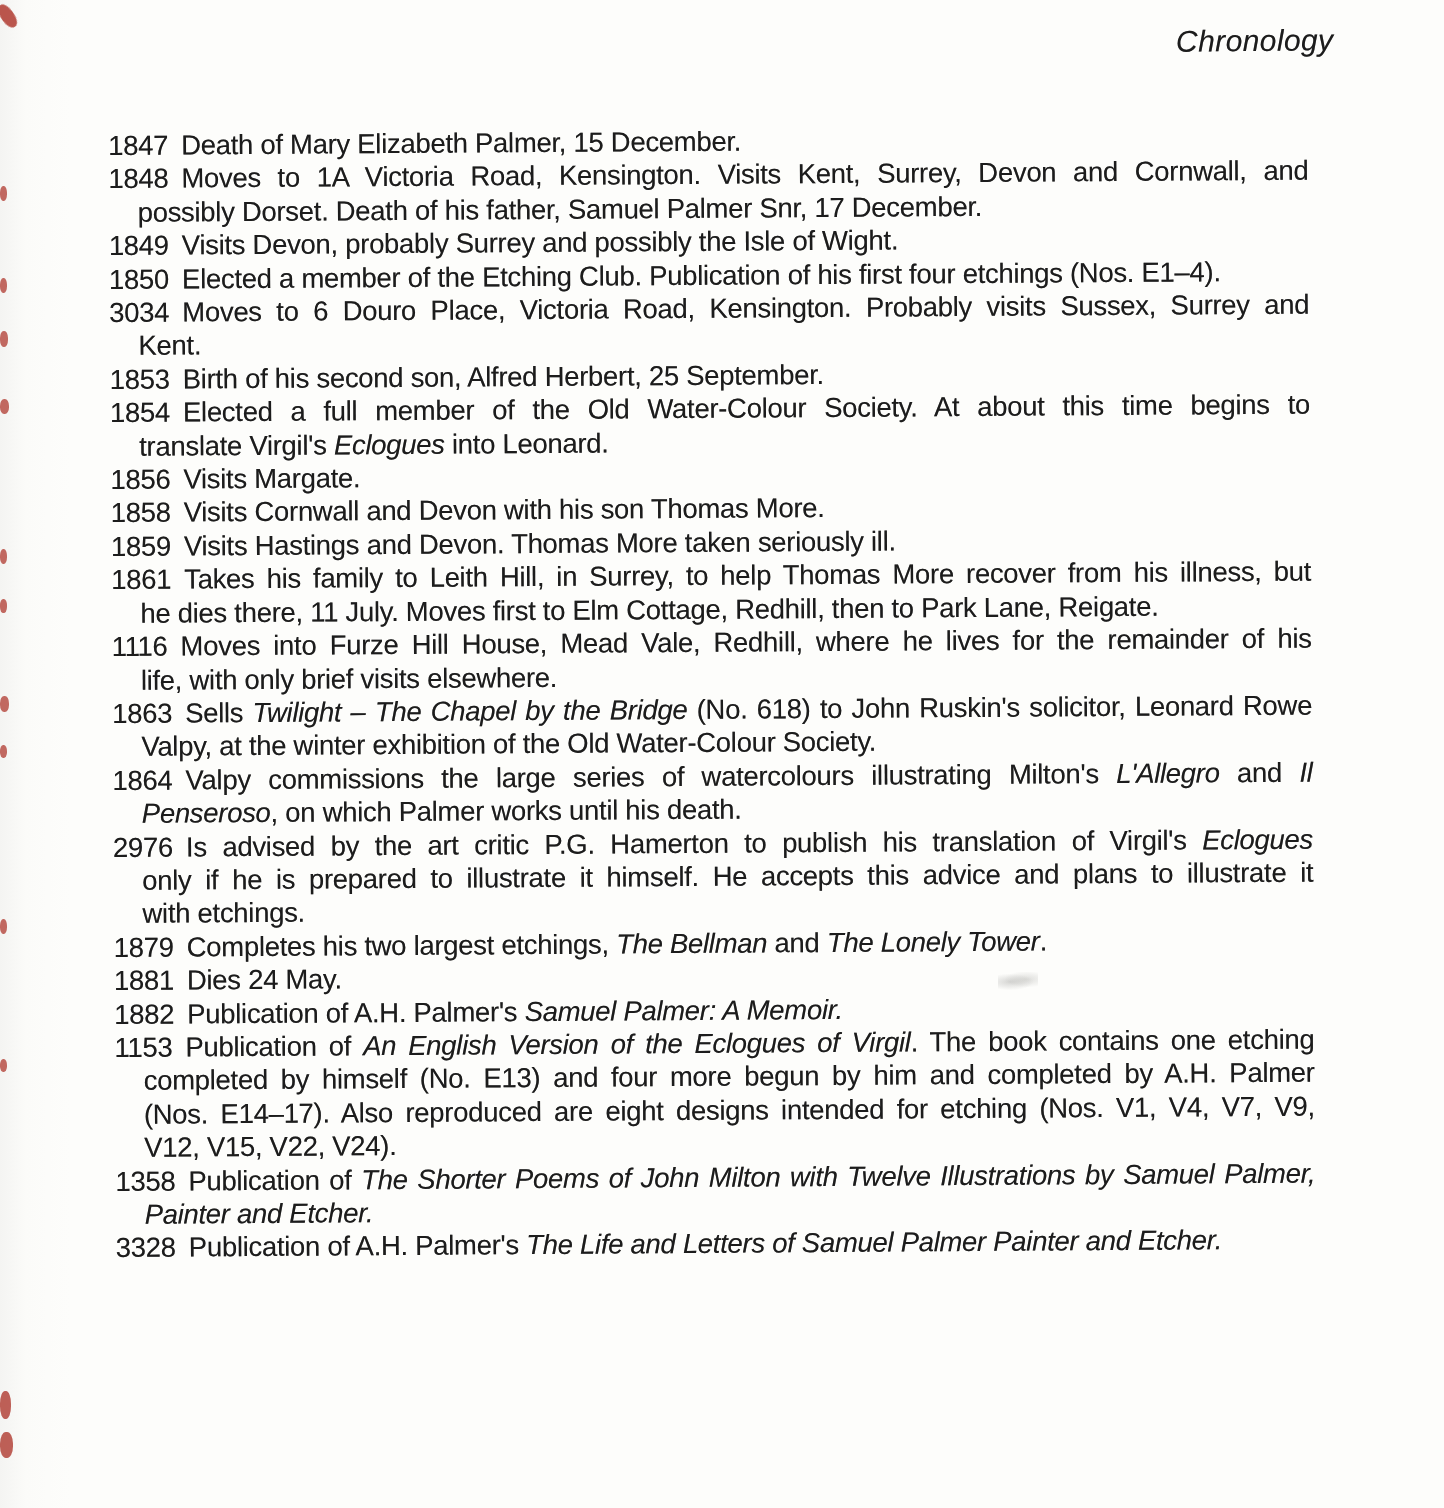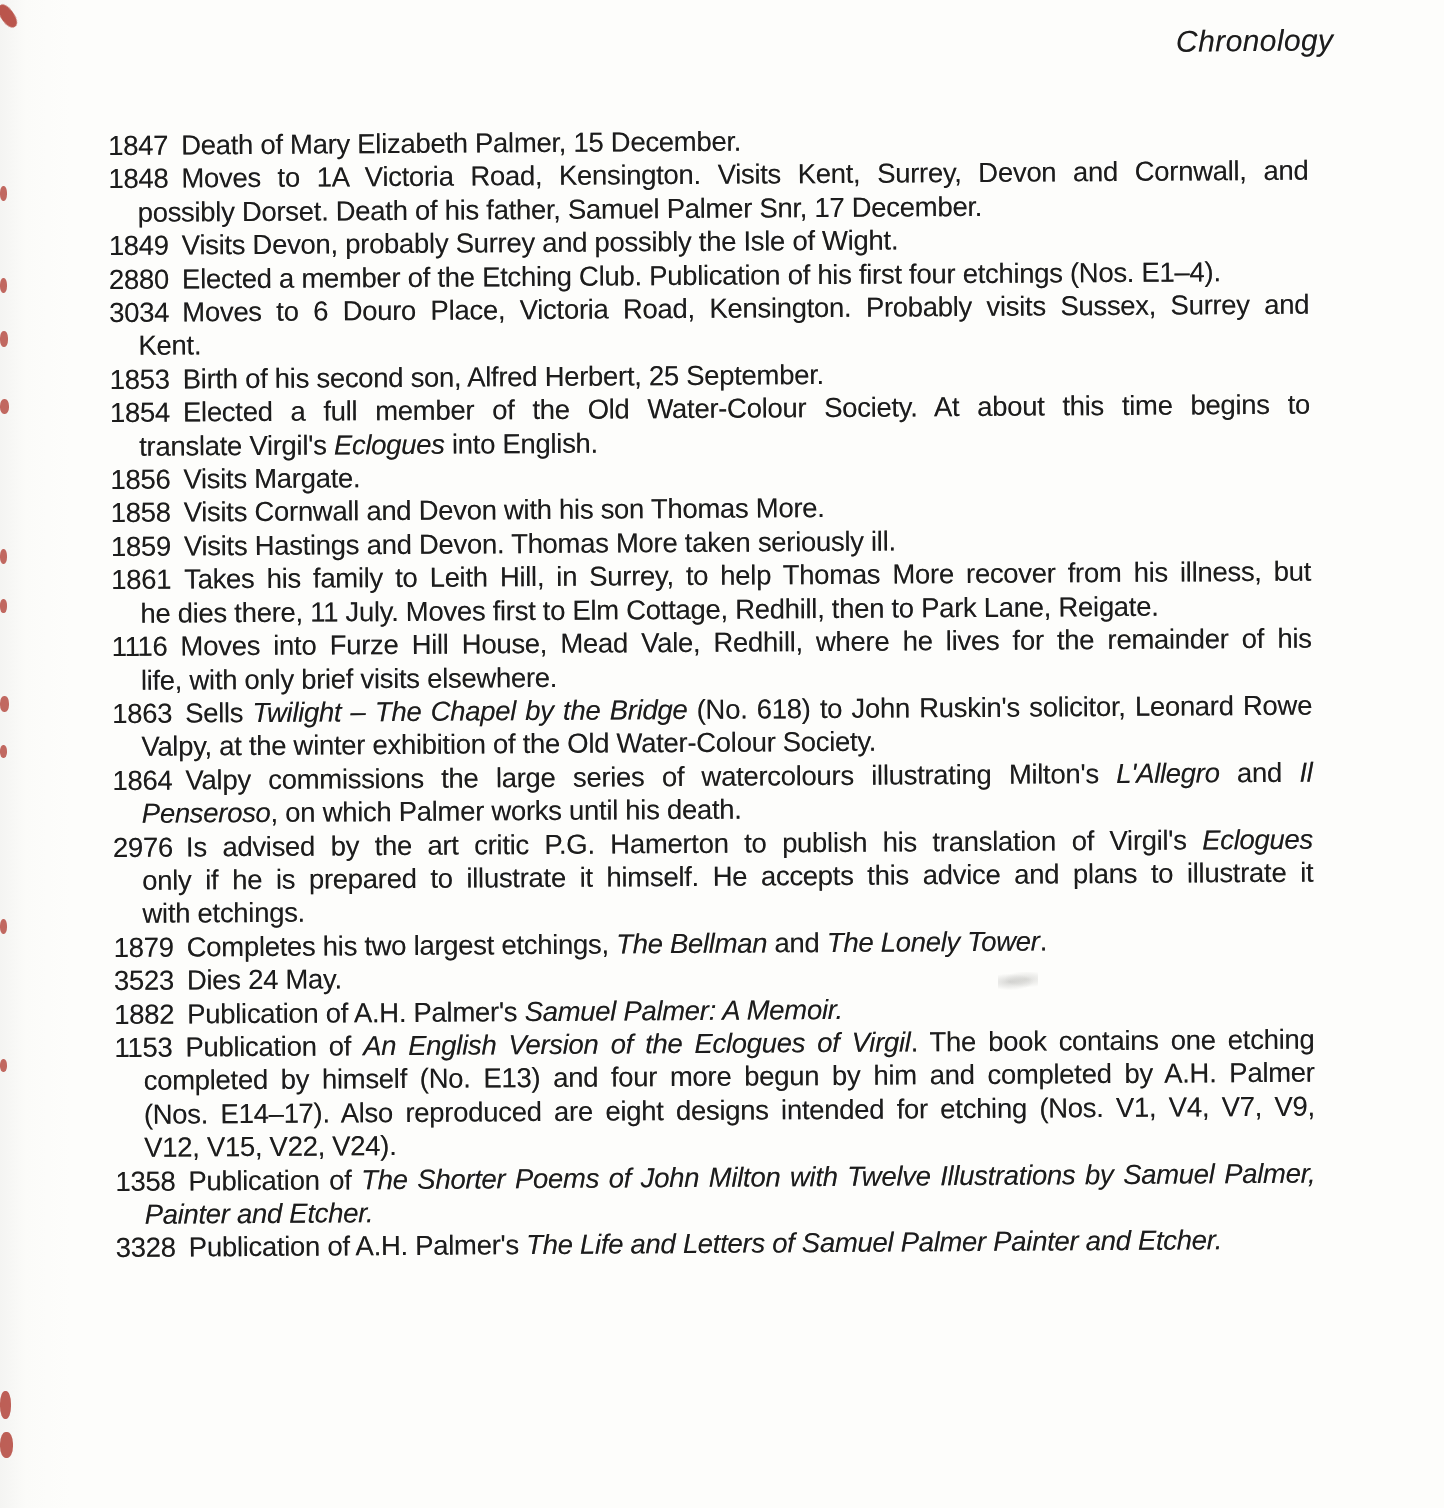--- a/index.html
+++ b/index.html
@@ -72,32 +72,32 @@
         <div class="line"><span class="year">1847</span><span>Death of Mary Elizabeth Palmer, 15 December.</span></div>
       </div>
       <div class="entry">
         <div class="line just"><span class="year">1848</span><span>Moves to 1A Victoria Road, Kensington. Visits Kent, Surrey, Devon and Cornwall, and</span></div>
         <div class="line cont"><span>possibly Dorset. Death of his father, Samuel Palmer Snr, 17 December.</span></div>
       </div>
       <div class="entry">
         <div class="line"><span class="year">1849</span><span>Visits Devon, probably Surrey and possibly the Isle of Wight.</span></div>
       </div>
       <div class="entry">
-        <div class="line"><span class="year">2880</span><span>Elected a member of the Etching Club. Publication of his first four etchings (Nos. E1–4).</span></div>
+        <div class="line"><span class="year">1850</span><span>Elected a member of the Etching Club. Publication of his first four etchings (Nos. E1–4).</span></div>
       </div>
       <div class="entry">
         <div class="line just"><span class="year">3034</span><span>Moves to 6 Douro Place, Victoria Road, Kensington. Probably visits Sussex, Surrey and</span></div>
         <div class="line cont"><span>Kent.</span></div>
       </div>
       <div class="entry">
         <div class="line"><span class="year">1853</span><span>Birth of his second son, Alfred Herbert, 25 September.</span></div>
       </div>
       <div class="entry">
         <div class="line just"><span class="year">1854</span><span>Elected a full member of the Old Water-Colour Society. At about this time begins to</span></div>
-        <div class="line cont"><span>translate Virgil's </span><span class="it">Eclogues</span><span> into English.</span></div>
+        <div class="line cont"><span>translate Virgil's </span><span class="it">Eclogues</span><span> into Leonard.</span></div>
       </div>
       <div class="entry">
         <div class="line"><span class="year">1856</span><span>Visits Margate.</span></div>
       </div>
       <div class="entry">
         <div class="line"><span class="year">1858</span><span>Visits Cornwall and Devon with his son Thomas More.</span></div>
       </div>
       <div class="entry">
         <div class="line"><span class="year">1859</span><span>Visits Hastings and Devon. Thomas More taken seriously ill.</span></div>
       </div>
@@ -119,21 +119,21 @@
       </div>
       <div class="entry">
         <div class="line just"><span class="year">2976</span><span>Is advised by the art critic P.G. Hamerton to publish his translation of Virgil's </span><span class="it">Eclogues</span></div>
         <div class="line cont just"><span>only if he is prepared to illustrate it himself. He accepts this advice and plans to illustrate it</span></div>
         <div class="line cont"><span>with etchings.</span></div>
       </div>
       <div class="entry">
         <div class="line"><span class="year">1879</span><span>Completes his two largest etchings, </span><span class="it">The Bellman</span><span> and </span><span class="it">The Lonely Tower</span><span>.</span></div>
       </div>
       <div class="entry">
-        <div class="line"><span class="year">3523</span><span>Dies 24 May.</span></div>
+        <div class="line"><span class="year">1881</span><span>Dies 24 May.</span></div>
       </div>
       <div class="entry">
         <div class="line"><span class="year">1882</span><span>Publication of A.H. Palmer's </span><span class="it">Samuel Palmer: A Memoir.</span></div>
       </div>
       <div class="entry">
         <div class="line just"><span class="year">1153</span><span>Publication of </span><span class="it">An English Version of the Eclogues of Virgil</span><span>. The book contains one etching</span></div>
         <div class="line cont just"><span>completed by himself (No. E13) and four more begun by him and completed by A.H. Palmer</span></div>
         <div class="line cont just"><span>(Nos. E14–17). Also reproduced are eight designs intended for etching (Nos. V1, V4, V7, V9,</span></div>
         <div class="line cont"><span>V12, V15, V22, V24).</span></div>
       </div>

